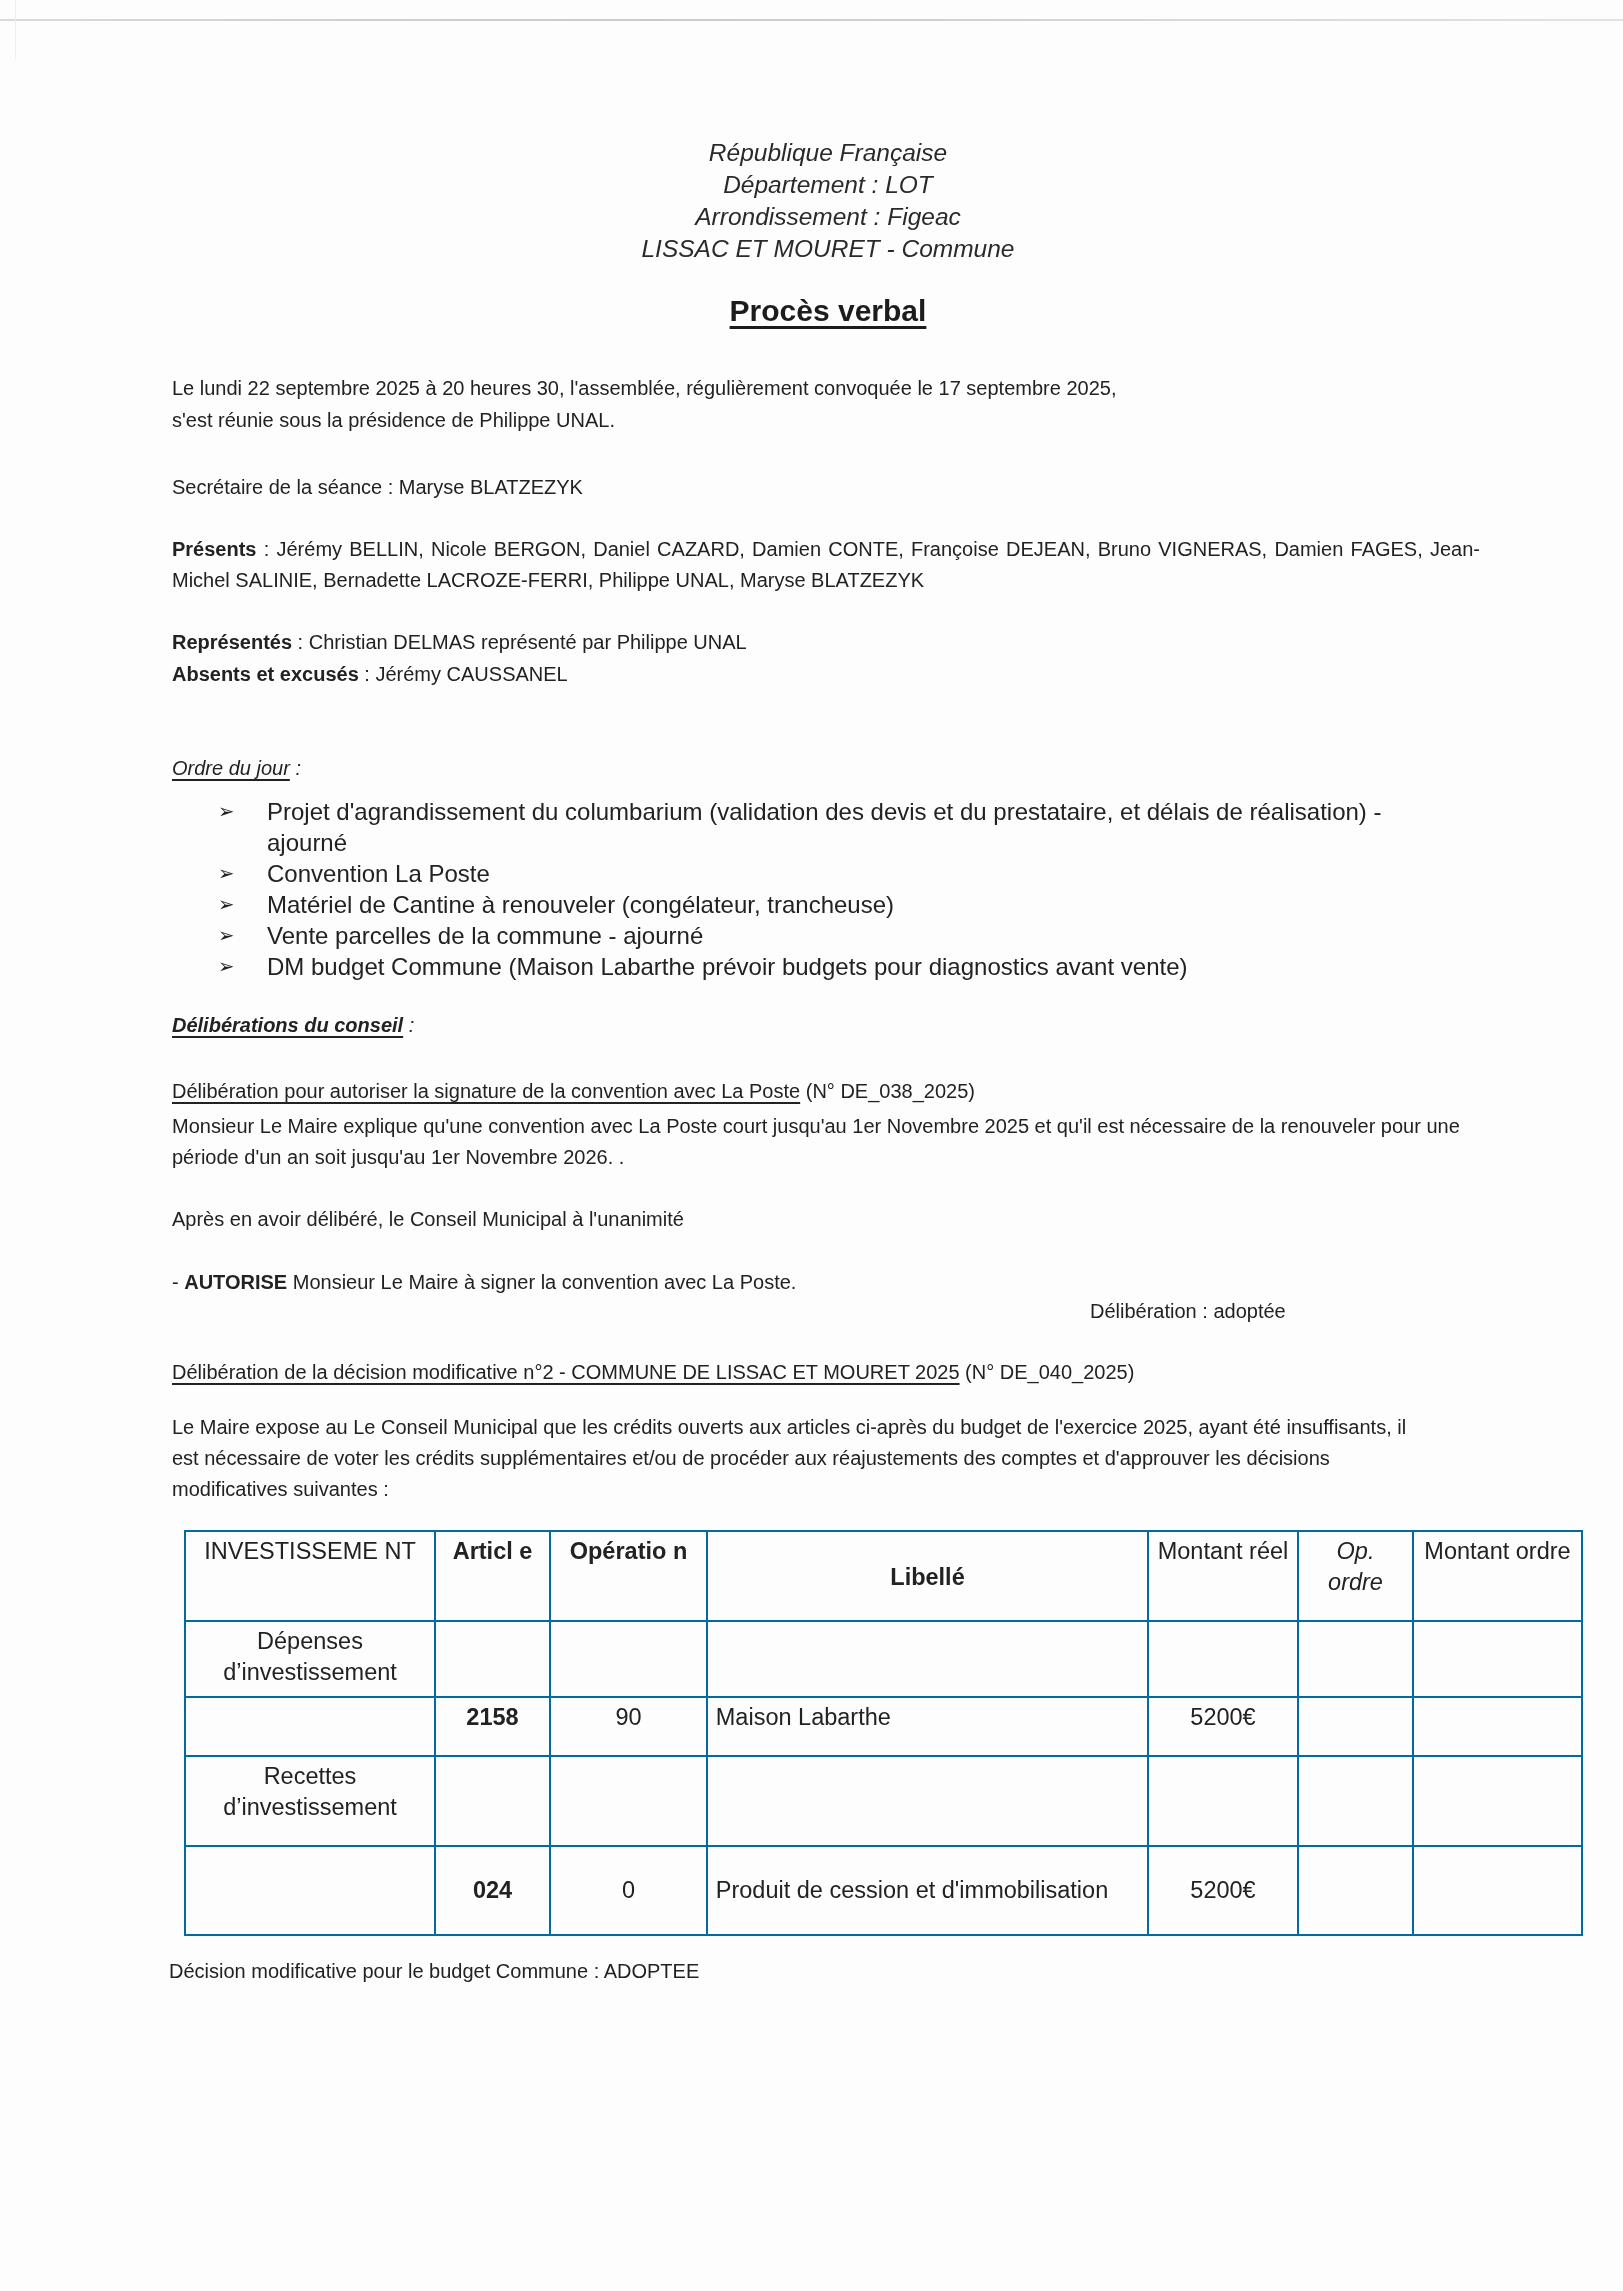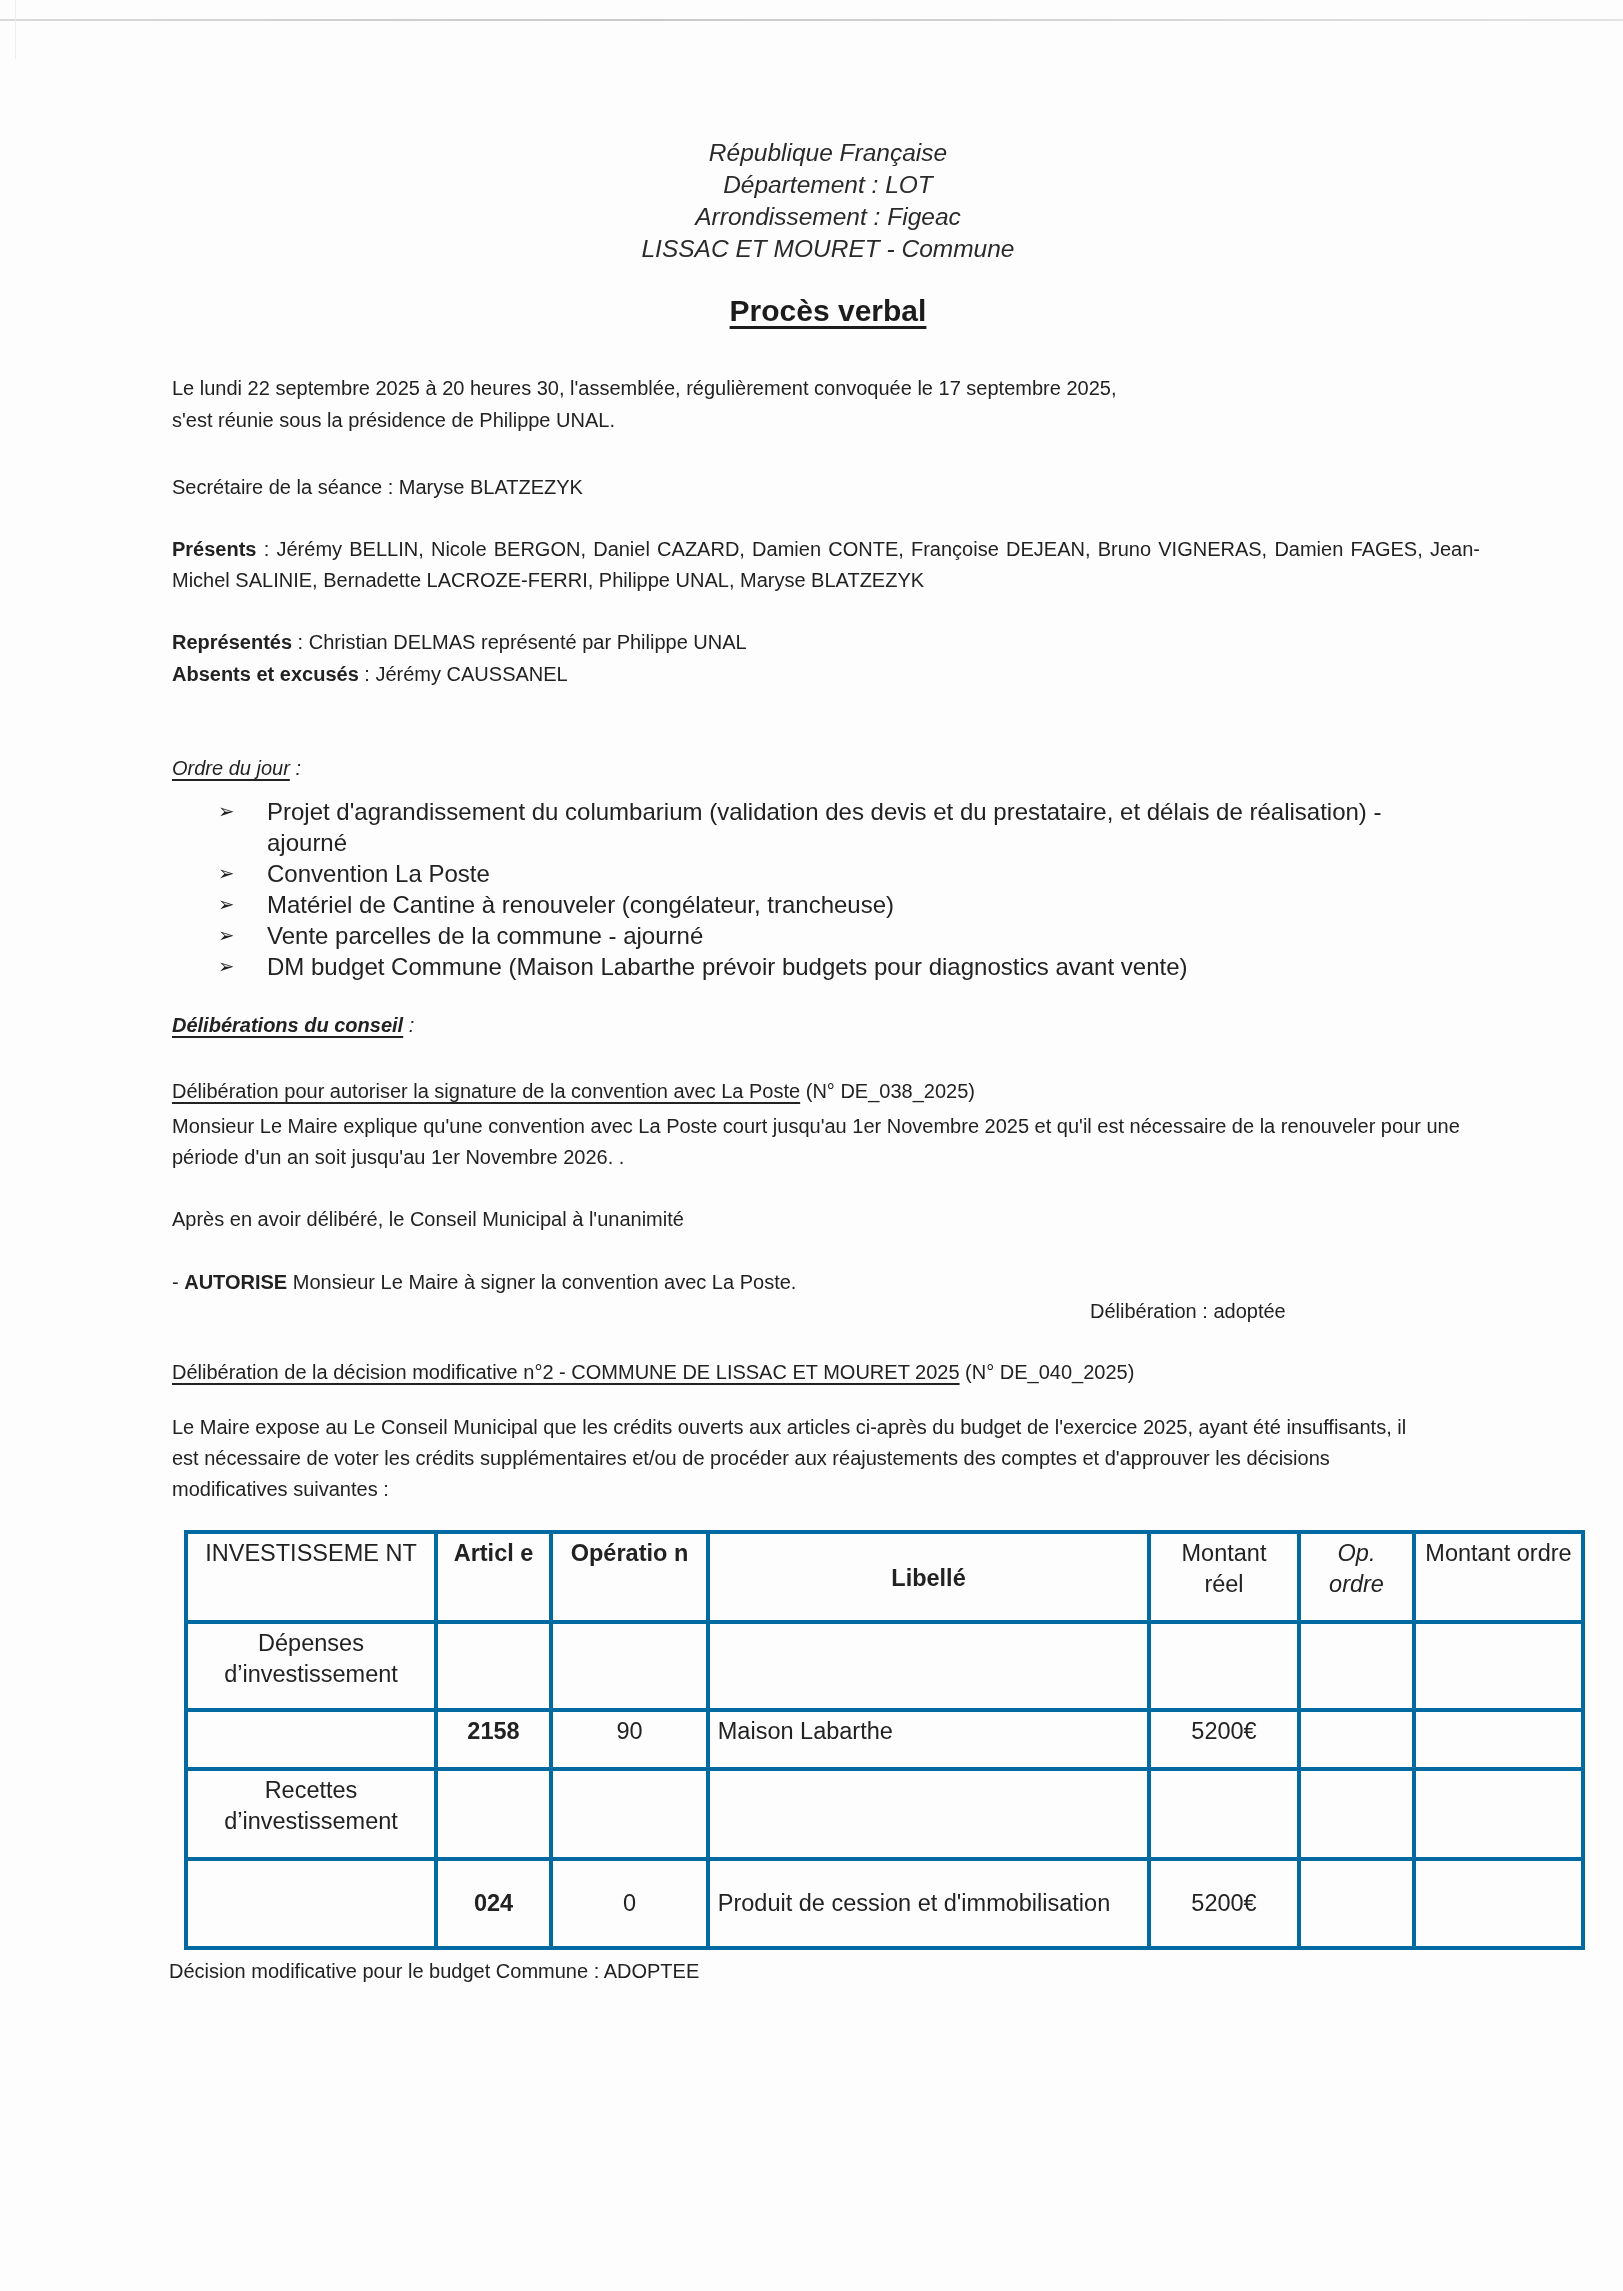--- a/index.html
+++ b/index.html
@@ -37,21 +37,21 @@
   .ul { text-decoration: underline; text-underline-offset: 3.9px; }
   .agenda { position: absolute; left: 218px; top: 796px; font-size: 24px; line-height: 31px; color: #222; }
   .agenda-item { display: flex; align-items: flex-start; }
   .agenda-bullet { width: 49px; flex: none; font-size: 19.6px; line-height: 31px; }
   .agenda-text { width: 1157px; }
   table.dm {
     position: absolute; left: 184px; top: 1530px;
     border-collapse: collapse; font-size: 23.5px; color: #222;
   }
   table.dm td, table.dm th {
-    border: 4px solid #0369a1; padding: 0 7.8px; vertical-align: top; text-align: center;
+    border: 2px solid #0369a1; padding: 0 7.8px; vertical-align: top; text-align: center;
     line-height: 31px; font-weight: normal;
   }
   table.dm th { padding-top: 3.9px; }
   table.dm .bold { font-weight: bold; }
   table.dm .ital { font-style: italic; }
   table.dm .left { text-align: left; }
   table.dm .mid { vertical-align: middle; }
 </style>
 </head>
 <body>
@@ -148,21 +148,21 @@
         <th>INVESTISSEME NT</th>
         <th class="bold">Articl e</th>
         <th class="bold">Opératio n</th>
         <th class="bold mid">Libellé</th>
         <th>Montant réel</th>
         <th class="ital">Op. ordre</th>
         <th>Montant ordre</th>
       </tr>
     </thead>
     <tbody>
-      <tr style="height:88px;">
+      <tr style="height:76px;">
         <td style="padding-top:3.9px;">Dépenses d’investissement</td>
         <td></td>
         <td></td>
         <td></td>
         <td></td>
         <td></td>
         <td></td>
       </tr>
       <tr style="height:59px;">
         <td></td>

